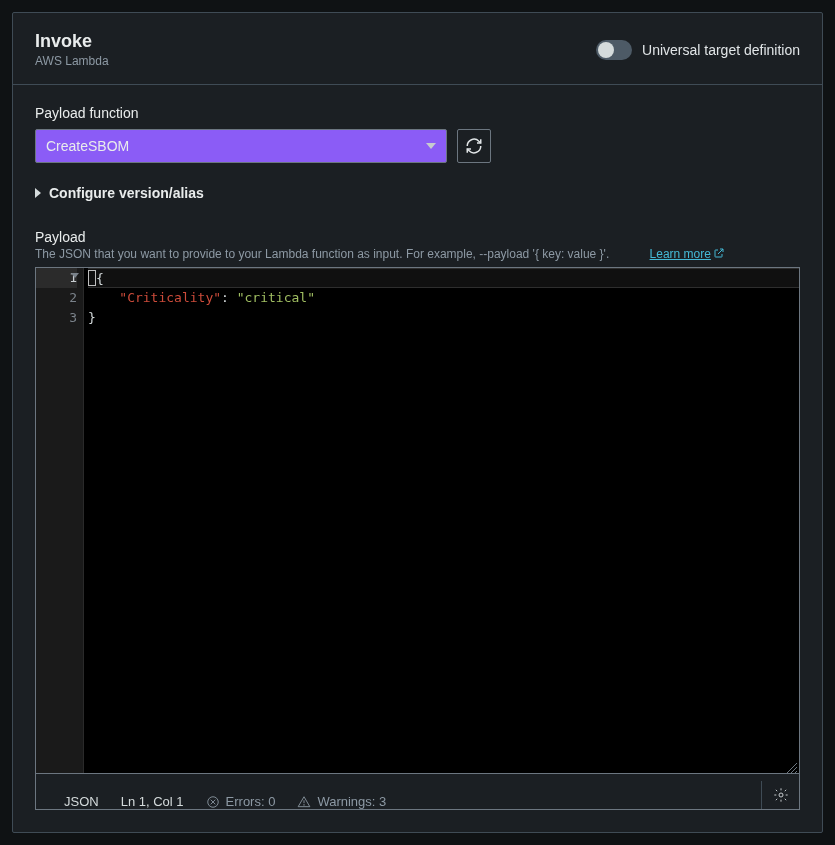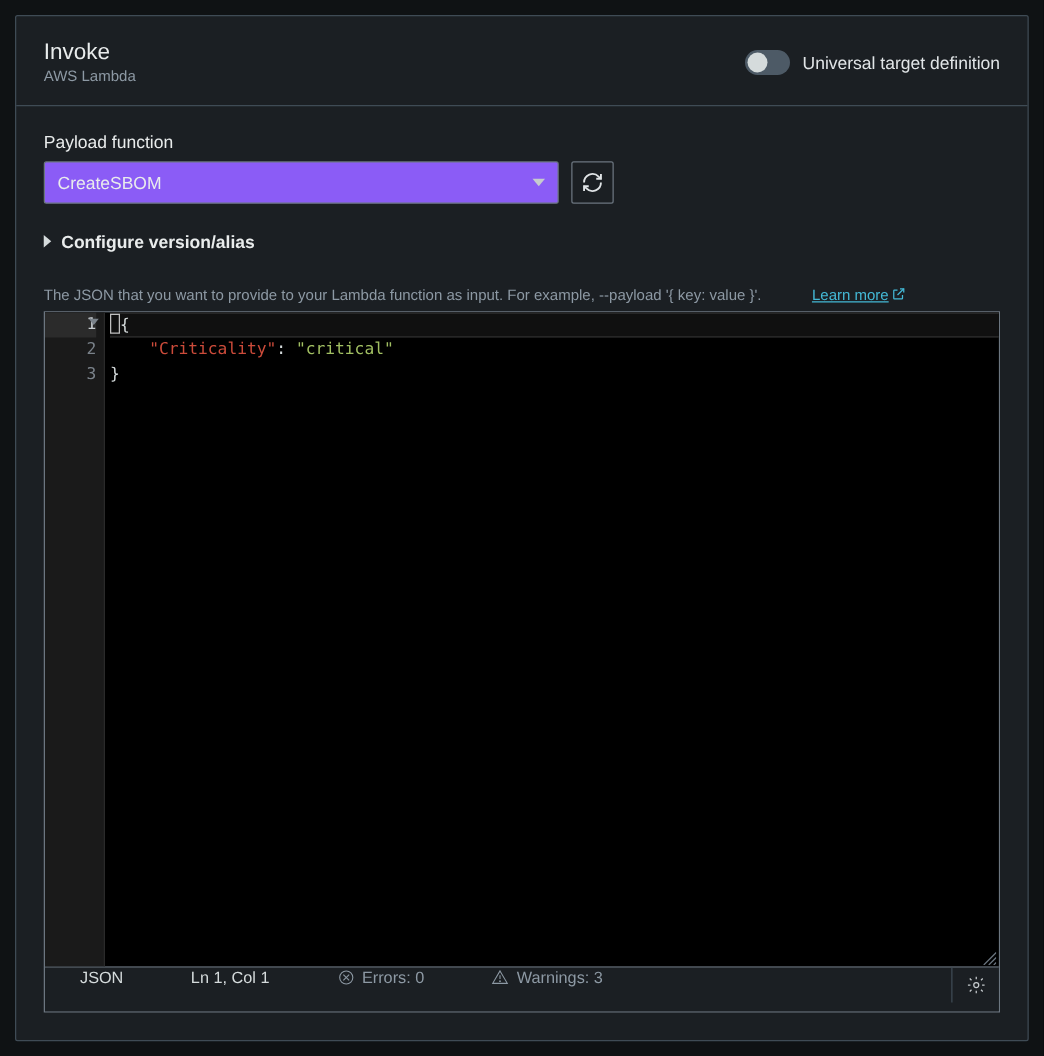--- a/index.html
+++ b/index.html
@@ -20,21 +20,21 @@
     flex-direction: column;
   }
   .header {
     display: flex;
     justify-content: space-between;
     align-items: center;
     padding: 18px 22px 16px 22px;
     border-bottom: 1px solid #3f4b55;
   }
   .header-left { display: flex; flex-direction: column; gap: 2px; }
-  .title { font-size: 18px; font-weight: 400; color: #e9ecec; }
+  .title { font-size: 18px; font-weight: 700; color: #e9ecec; }
   .subtitle { font-size: 12px; color: #8d99a4; }
   .toggle-wrap { display: flex; align-items: center; gap: 10px; }
   .toggle {
     position: relative;
     width: 36px; height: 20px;
     background: #4d5a66;
     border-radius: 10px;
     cursor: pointer;
   }
   .toggle-knob {
@@ -160,25 +160,24 @@
   }
   .resize-handle {
     position: absolute; right: 2px; bottom: 2px;
     width: 12px; height: 12px;
   }
   .resize-handle svg { width: 12px; height: 12px; }
   .statusbar {
     height: 36px;
     background: #1b1f23;
     border-top: 1px solid #6c7680;
-    display: flex; align-items: flex-start;
+    display: flex; align-items: flex-end;
     padding: 0 10px;
     font-size: 13px;
     color: #8d99a4;
-    gap: 32px;
   }
   .sb-item { display: flex; align-items: center; gap: 6px; margin-right: 22px; }
   .sb-item.first { margin-left: 18px; }
   .sb-white { color: #d5dbdc; }
   .sb-icon { width: 14px; height: 14px; stroke: #8d99a4; stroke-width: 1.5; fill: none; }
   .sb-spacer { flex: 1; }
   .gear-btn {
     width: 28px; height: 28px;
     border-left: 1px solid #3f4b55;
     display: flex; align-items: center; justify-content: center;
@@ -220,20 +219,21 @@
         </svg>
       </div>
     </div>
 
     <div class="expander">
       <span class="expander-caret"></span>
       <span class="expander-label">Configure version/alias</span>
     </div>
 
     <div class="payload-block">
+      <div class="payload-title">Payload</div>
       <div class="payload-desc">
         <span>The JSON that you want to provide to your Lambda function as input. For example, --payload '{ key: value }'. </span><span class="learn-link">Learn more</span><svg class="learn-icon" viewBox="0 0 24 24">
             <path d="M14 4h6v6"></path>
             <path d="M20 4L10 14"></path>
             <path d="M18 14v5a1 1 0 0 1-1 1H5a1 1 0 0 1-1-1V7a1 1 0 0 1 1-1h5"></path>
           </svg>
       </div>
 
       <div class="editor-wrap">
         <div class="editor">

